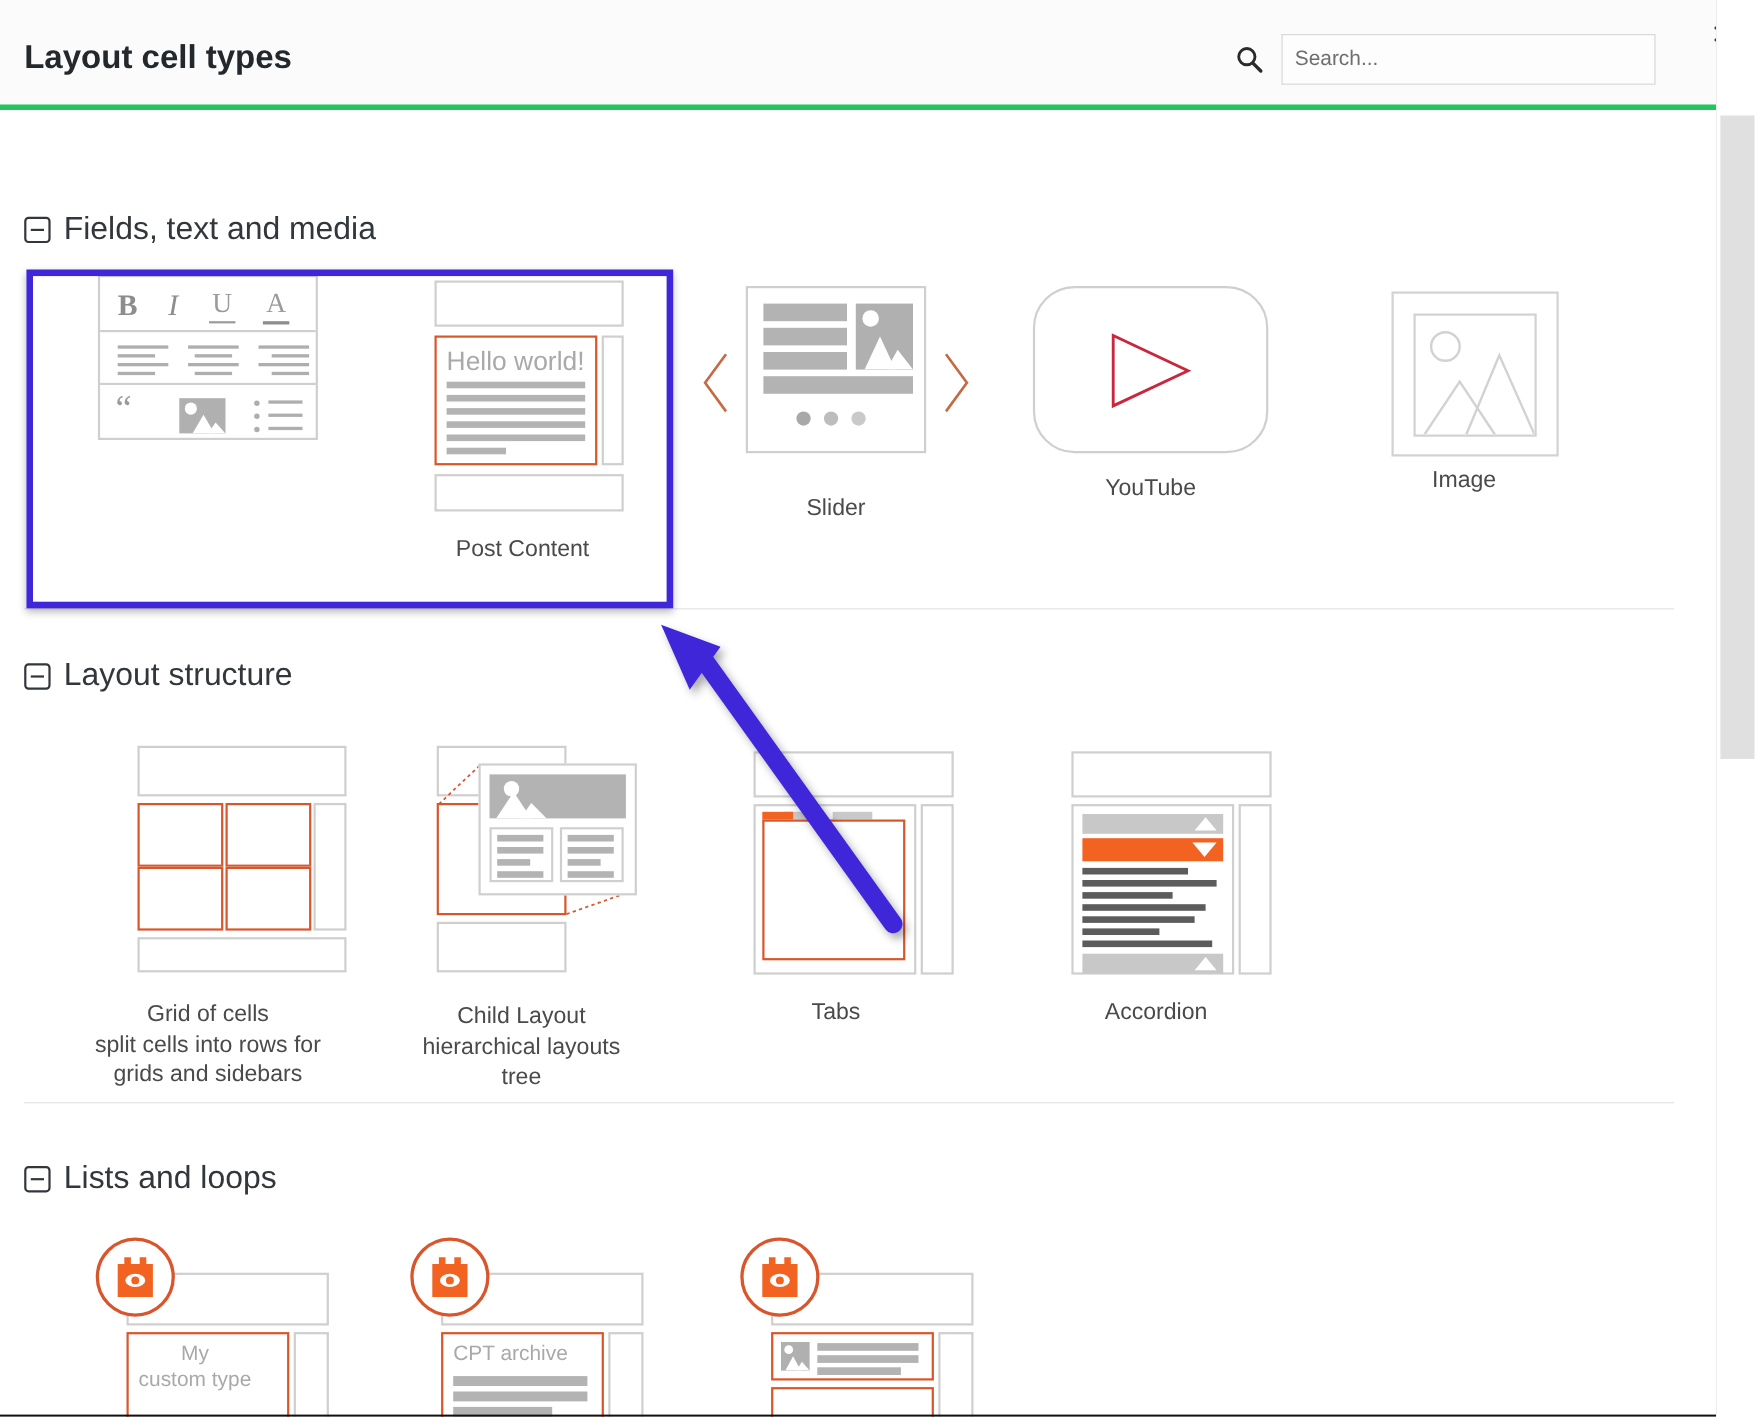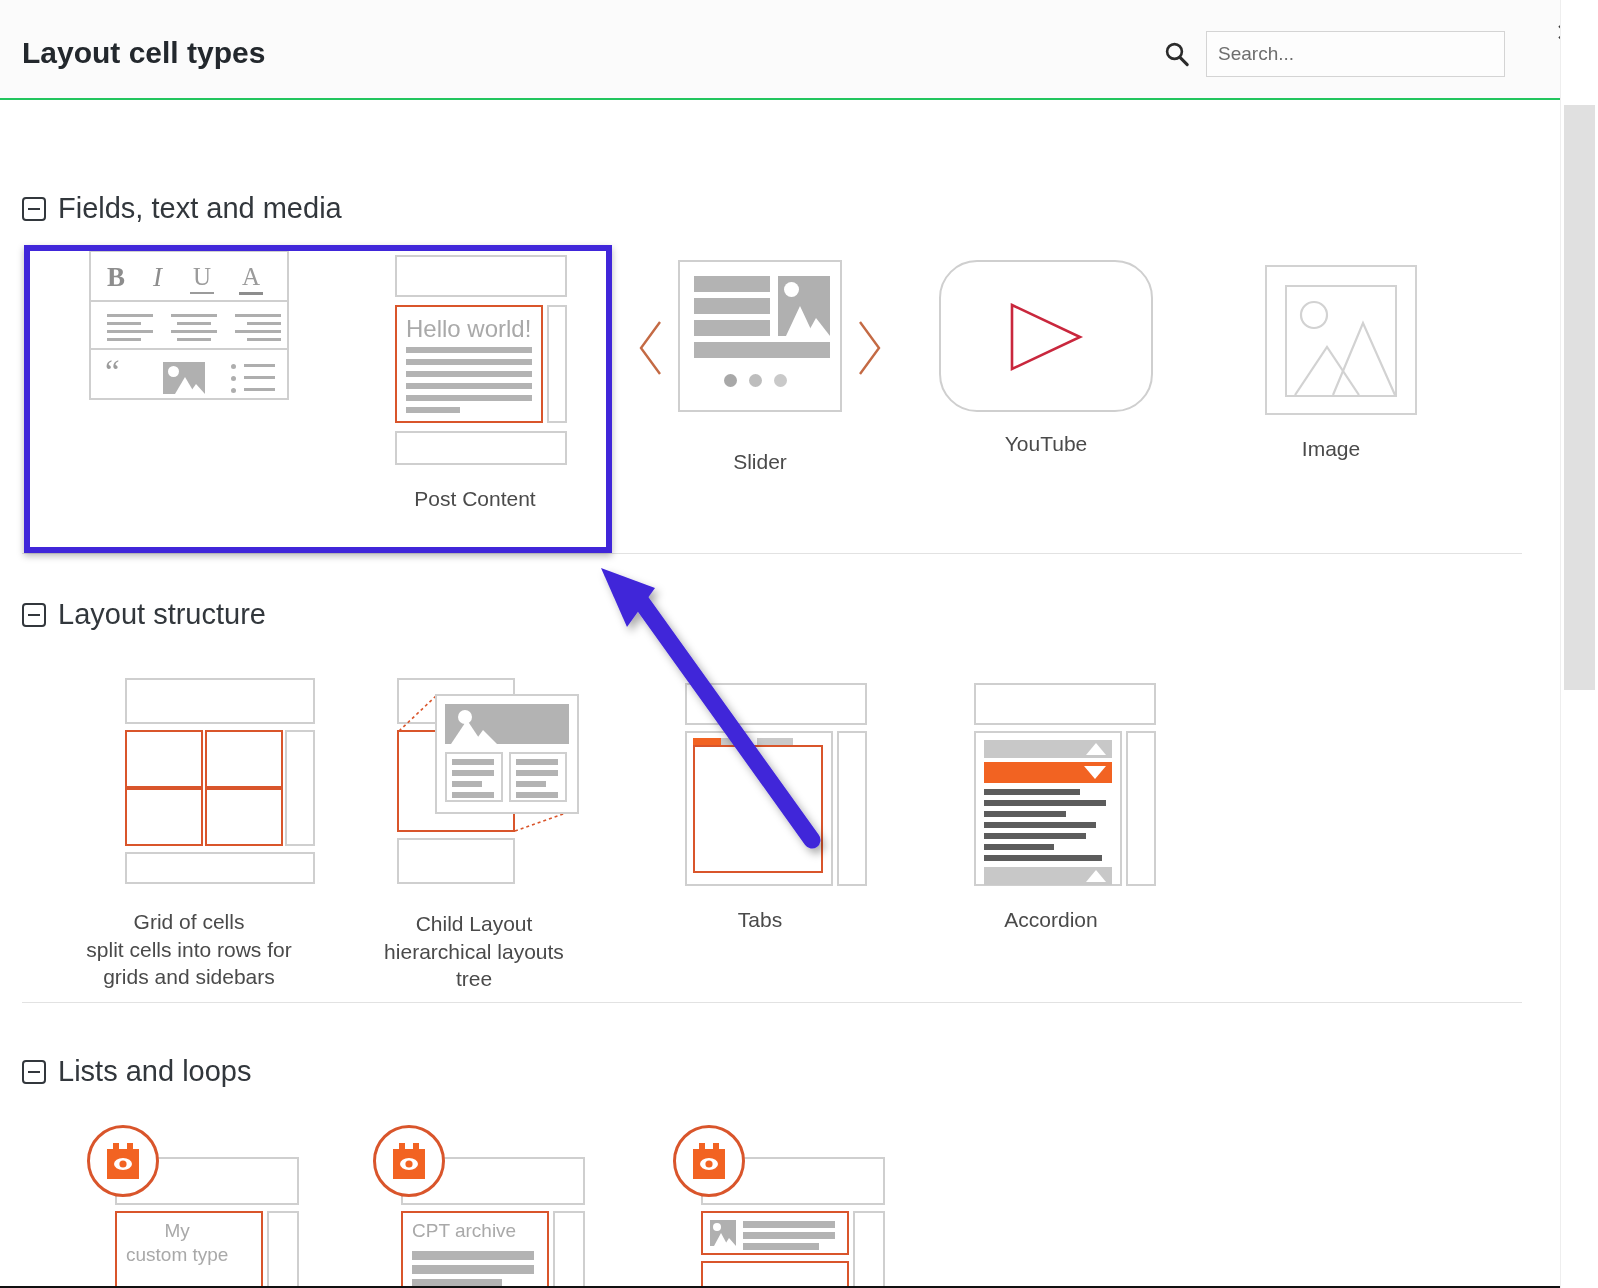--- a/index.html
+++ b/index.html
@@ -17,21 +17,21 @@
     height: 1288px;
     background: #ffffff;
   }
 
   
   .header {
     position: absolute;
     left: 0; top: 0;
     width: 1560px; height: 100px;
     background: #fbfbfb;
-    border-bottom: 2px solid #22c55e;
+    border-bottom: 5px solid #22c55e;
   }
   .header-title {
     position: absolute;
     left: 22px; top: 36px;
     font-size: 30px;
     font-weight: bold;
     color: #23282d;
     letter-spacing: 0px;
   }
   .search-wrap {
@@ -41,21 +41,21 @@
     align-items: center;
     gap: 16px;
   }
   .search-icon {
     width: 26px; height: 26px;
     position: relative;
     flex: none;
   }
   .search-icon svg { display: block; }
   .search-input {
-    width: 299px;
+    width: 340px;
     height: 46px;
     border: 1px solid #d4d4d4;
     background: #fdfdfd;
     font-size: 19px;
     color: #4a4a4a;
     padding: 0 11px;
     font-family: "Liberation Sans", sans-serif;
     outline: none;
     border-radius: 0;
   }
@@ -383,21 +383,21 @@
         <div class="pic-outer" style="left:14px; top:0; width:152px; height:150px;">
           <div class="pic-inner" style="left:18px; top:18px; width:112px; height:112px;">
             <svg width="108" height="108" viewBox="0 0 108 108" style="position:absolute; left:0; top:0;">
               <circle cx="27" cy="28" r="13" fill="none" stroke="#d2d2d2" stroke-width="2.2"></circle>
               <polyline points="8,108 40,60 72,108" fill="none" stroke="#d2d2d2" stroke-width="2.2"></polyline>
               <polyline points="46,108 76,36 108,108" fill="none" stroke="#d2d2d2" stroke-width="2.2"></polyline>
             </svg>
           </div>
         </div>
       </div>
-      <div class="tile-label" style="margin-top:20px;">Image</div>
+      <div class="tile-label" style="margin-top:8px;">Image</div>
     </div>
 
     <div class="divider" style="left:22px; top:453px; width:1500px;"></div>
 
     <div class="section-head" style="left:22px; top:498px;">
       <span class="collapse-icon"></span>
       <span>Layout structure</span>
     </div>
 
     <div class="tile" style="left:62px; top:578px; width:254px;">

